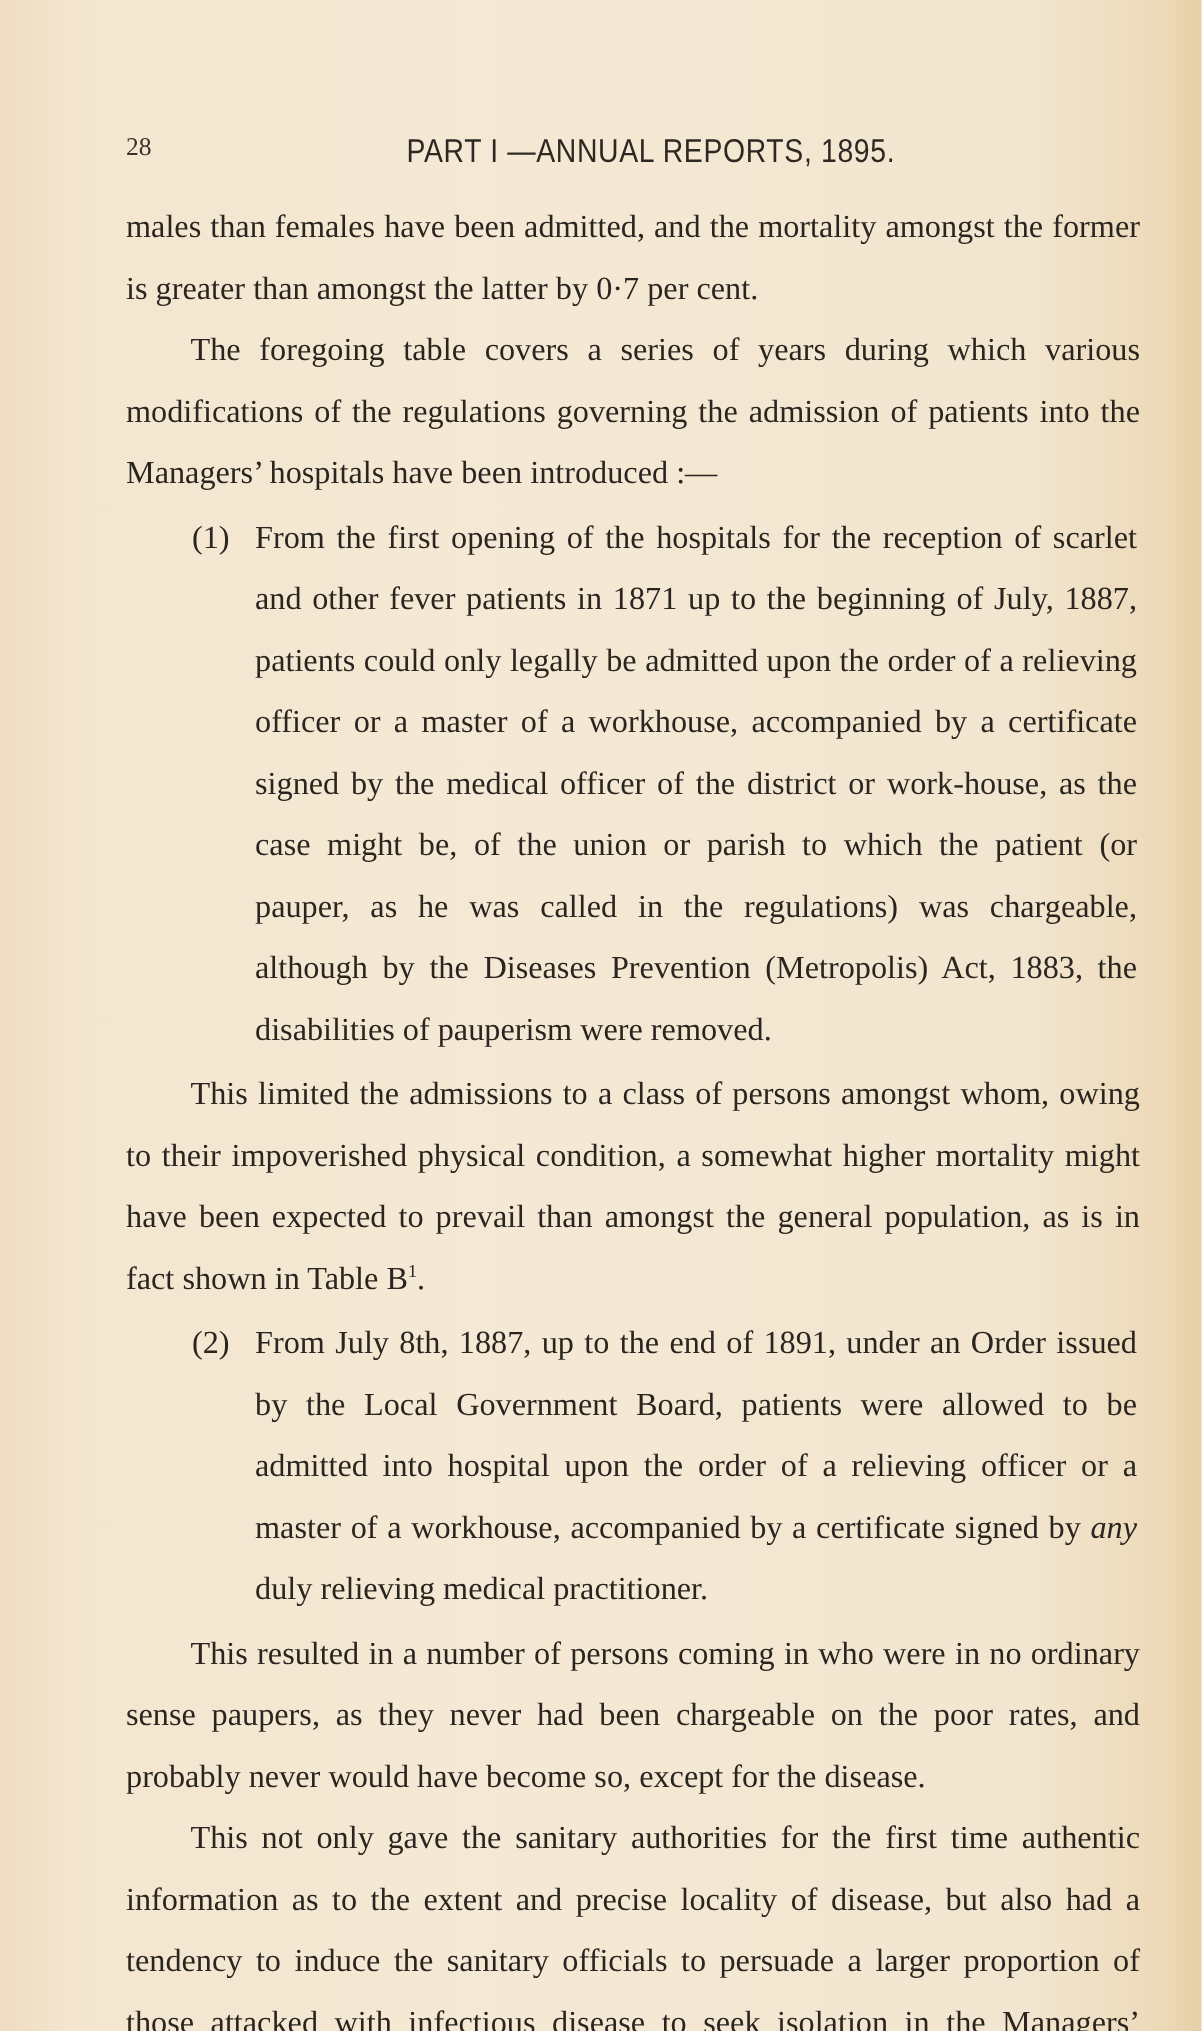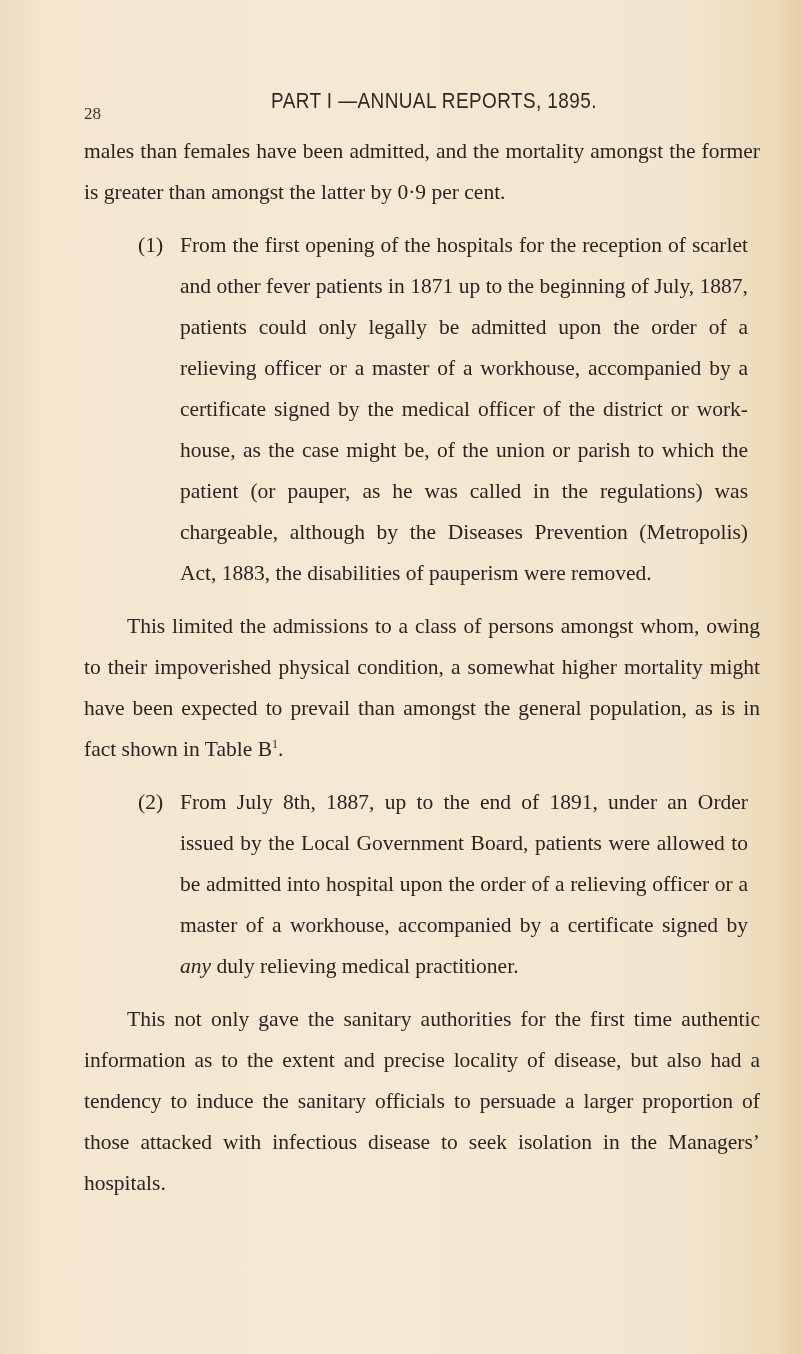--- a/index.html
+++ b/index.html
@@ -25,21 +25,21 @@
     .running-head {
       position: absolute;
       top: 88px;
       left: 84px;
       width: 680px;
       height: 30px;
     }
     .page-number {
       position: absolute;
       left: 0;
-      top: 16px;
+      top: 0;
       font-family: "Liberation Serif", serif;
       font-size: 17px;
       color: #3a332c;
     }
     .head-title {
       position: absolute;
       left: 187px;
       top: 0;
       font-family: "Liberation Sans", "DejaVu Sans", sans-serif;
       font-size: 22px;
@@ -59,21 +59,21 @@
     }
     .para {
       margin: 0;
       text-align: justify;
       text-align-last: left;
     }
     .para.indent {
       text-indent: 43px;
     }
     .item {
-      margin: 12px;
+      margin: 2px;
       padding-left: 84px;
       text-indent: -42px;
       text-align: justify;
       text-align-last: left;
     }
     .num {
       display: inline-block;
       width: 42px;
       text-indent: 0;
     }
@@ -91,27 +91,29 @@
 
 <div class="page">
 
   <div class="running-head">
     <span class="page-number">28</span>
     <span class="head-title">PART I —ANNUAL REPORTS, 1895.</span>
   </div>
 
   <div class="body-text">
 
-    <p class="para">males than females have been admitted, and the mortality amongst the former is greater than amongst the latter by 0·9 per cent.</p>
+    <p class="para">males than females have been admitted, and the mortality amongst the former is greater than amongst the latter by 0·7 per cent.</p>
 
+    <p class="para indent">The foregoing table covers a series of years during which various modifications of the regulations governing the admission of patients into the Managers’ hospitals have been introduced :—</p>
 
     <p class="item"><span class="num">(1)</span><span>From the first opening of the hospitals for the reception of scarlet and other fever patients in 1871 up to the beginning of July, 1887, patients could only legally be admitted upon the order of a relieving officer or a master of a workhouse, accompanied by a certificate signed by the medical officer of the district or work-house, as the case might be, of the union or parish to which the patient (or pauper, as he was called in the regulations) was chargeable, although by the Diseases Prevention (Metropolis) Act, 1883, the disabilities of pauperism were removed.</span></p>
 
     <p class="para indent"><span>This limited the admissions to a class of persons amongst whom, owing to their impoverished physical condition, a somewhat higher mortality might have been expected to prevail than amongst the general population, as is in fact shown in Table B</span><sup>1</sup><span>.</span></p>
 
     <p class="item"><span class="num">(2)</span><span>From July 8th, 1887, up to the end of 1891, under an Order issued by the Local Government Board, patients were allowed to be admitted into hospital upon the order of a relieving officer or a master of a workhouse, accompanied by a certificate signed by</span> <span class="em">any</span> <span>duly relieving medical practitioner.</span></p>
 
+    <p class="para indent">This resulted in a number of persons coming in who were in no ordinary sense paupers, as they never had been chargeable on the poor rates, and probably never would have become so, except for the disease.</p>
 
 
     <p class="para indent">This not only gave the sanitary authorities for the first time authentic information as to the extent and precise locality of disease, but also had a tendency to induce the sanitary officials to persuade a larger proportion of those attacked with infectious disease to seek isolation in the Managers’ hospitals.</p>
 
   </div>
 </div>
 
 </body></html>

